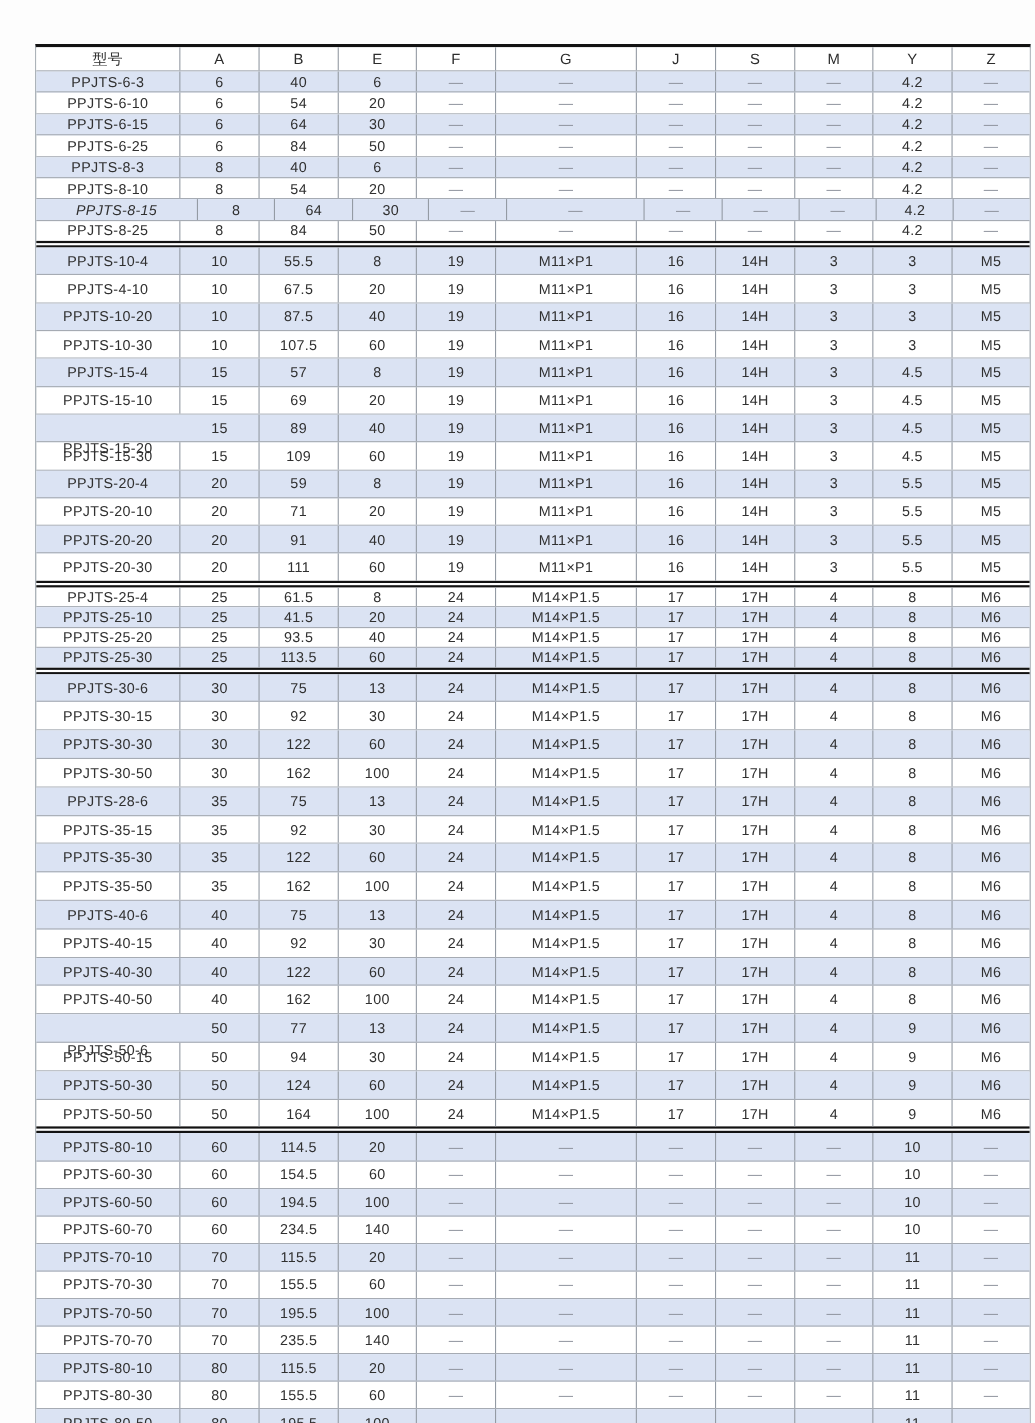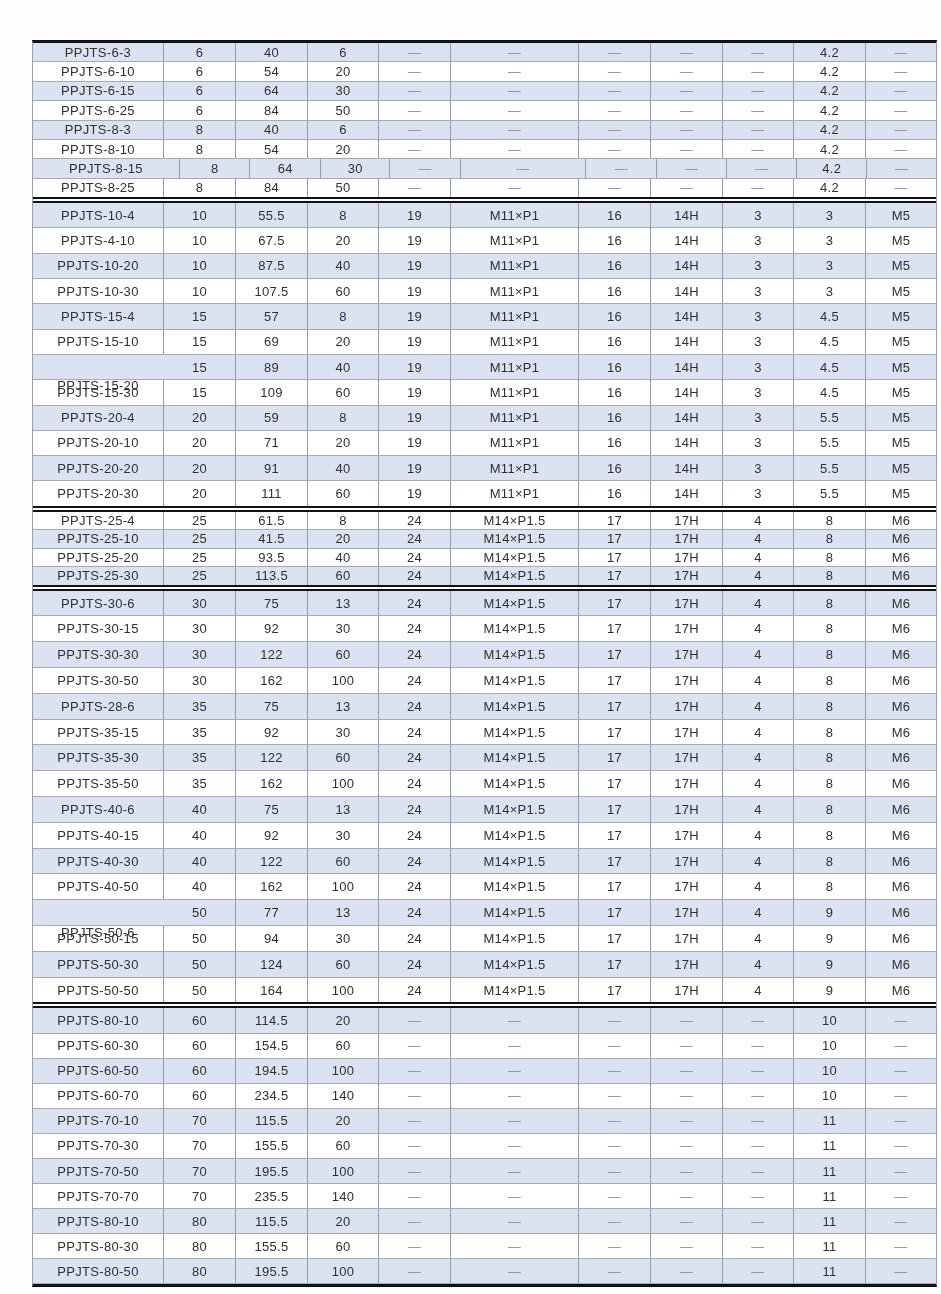--- a/index.html
+++ b/index.html
@@ -31,20 +31,33 @@
   .sec1 .row{height:24.3px;}
   .sec2 .row{height:17.5px;}
   .sec3 .row{height:24.8px;}
   .sec4 .row{height:24.1px;}
 </style>
 </head>
 <body>
 
 <div class="page">
   <div class="spec-table" id="spec-table">
+      <div class="row header-row">
+        <div class="cell" style="width: 131px;">型号</div>
+        <div class="cell" style="width: 72px;">A</div>
+        <div class="cell" style="width: 72px;">B</div>
+        <div class="cell" style="width: 71px;">E</div>
+        <div class="cell" style="width: 72px;">F</div>
+        <div class="cell" style="width: 128px;">G</div>
+        <div class="cell" style="width: 72px;">J</div>
+        <div class="cell" style="width: 72px;">S</div>
+        <div class="cell" style="width: 71px;">M</div>
+        <div class="cell" style="width: 72px;">Y</div>
+        <div class="cell" style="width: 70px;">Z</div>
+      </div>
       <div class="section sec0">
         <div class="row shaded">
           <div class="cell" style="width: 131px;">PPJTS-6-3</div>
           <div class="cell" style="width: 72px;">6</div>
           <div class="cell" style="width: 72px;">40</div>
           <div class="cell" style="width: 71px;">6</div>
           <div class="cell dash" style="width: 72px;">—</div>
           <div class="cell dash" style="width: 128px;">—</div>
           <div class="cell dash" style="width: 72px;">—</div>
           <div class="cell dash" style="width: 72px;">—</div>
@@ -111,21 +124,21 @@
           <div class="cell" style="width: 71px;">20</div>
           <div class="cell dash" style="width: 72px;">—</div>
           <div class="cell dash" style="width: 128px;">—</div>
           <div class="cell dash" style="width: 72px;">—</div>
           <div class="cell dash" style="width: 72px;">—</div>
           <div class="cell dash" style="width: 71px;">—</div>
           <div class="cell" style="width: 72px;">4.2</div>
           <div class="cell dash" style="width: 70px;">—</div>
         </div>
         <div class="row shaded">
-          <div class="cell" style="width: 150px;">PPJTS-8-15</div>
+          <div class="cell" style="width: 150px; font-style: italic;">PPJTS-8-15</div>
           <div class="cell" style="width: 72px;">8</div>
           <div class="cell" style="width: 72px;">64</div>
           <div class="cell" style="width: 71px;">30</div>
           <div class="cell dash" style="width: 72px;">—</div>
           <div class="cell dash" style="width: 128px;">—</div>
           <div class="cell dash" style="width: 72px;">—</div>
           <div class="cell dash" style="width: 72px;">—</div>
           <div class="cell dash" style="width: 71px;">—</div>
           <div class="cell" style="width: 72px;">4.2</div>
           <div class="cell dash" style="width: 70px;">—</div>

